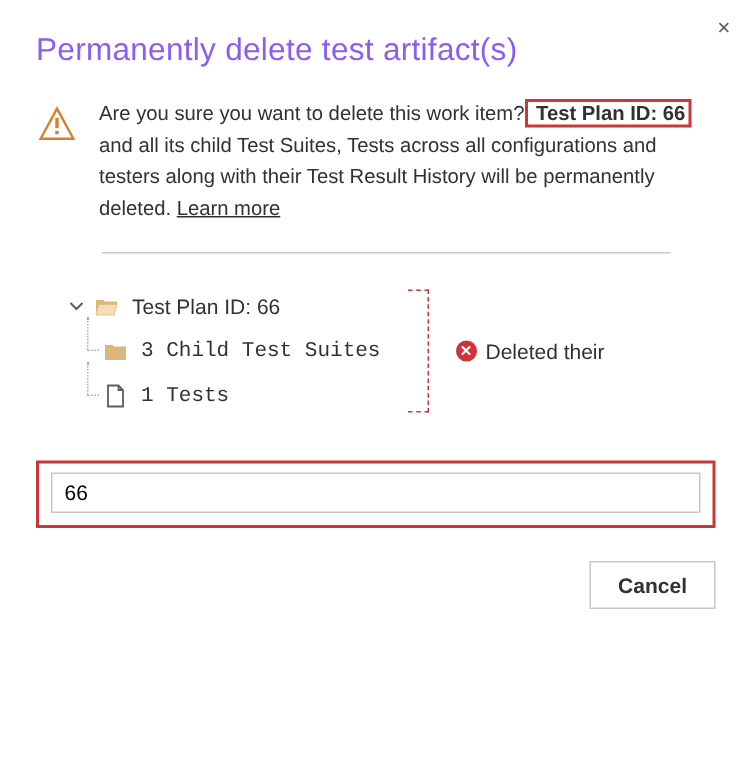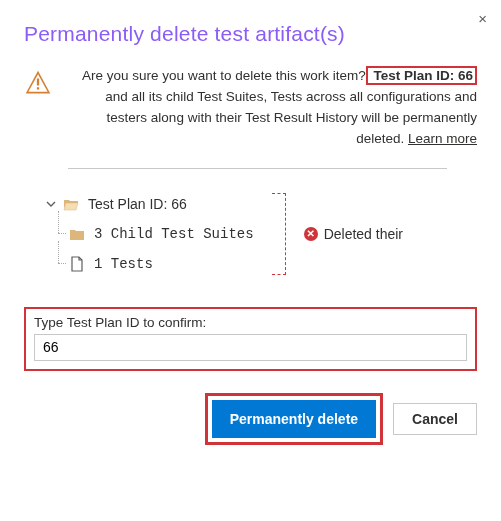--- a/index.html
+++ b/index.html
@@ -38,21 +38,20 @@
       display: flex;
       align-items: flex-start;
       gap: 14px;
       margin-bottom: 18px;
     }
     .warn-icon { flex: 0 0 auto; margin-top: 2px; }
     .warn-text {
       font-size: 13.5px;
       line-height: 1.55;
       color: #323130;
-      text-align: right;
     }
     .warn-text .highlight {
       font-weight: 700;
       border: 2px solid #d13438;
       padding: 0 2px;
     }
     .learn-link { color: #323130; text-decoration: underline; cursor: pointer; }
     hr.sep {
       border: none;
       border-top: 1px solid #c8c8c8;
@@ -203,24 +202,20 @@
       </div>
     </div>
     <div class="bracket"></div>
     <div class="deleted-label">
       <span class="deleted-x">✕</span>
       <span>Deleted their</span>
     </div>
   </div>
 
   <div class="confirm-block">
-    <div class="confirm-label">Type Test Plan ID to confirm:</div>
     <input class="confirm-input" type="text" value="66" style="">
   </div>
 
   <div class="button-row">
-    <span class="btn-primary-wrap">
-      <button class="btn btn-primary">Permanently delete</button>
-    </span>
     <button class="btn btn-secondary">Cancel</button>
   </div>
 
 </div>
 
 </body></html>

